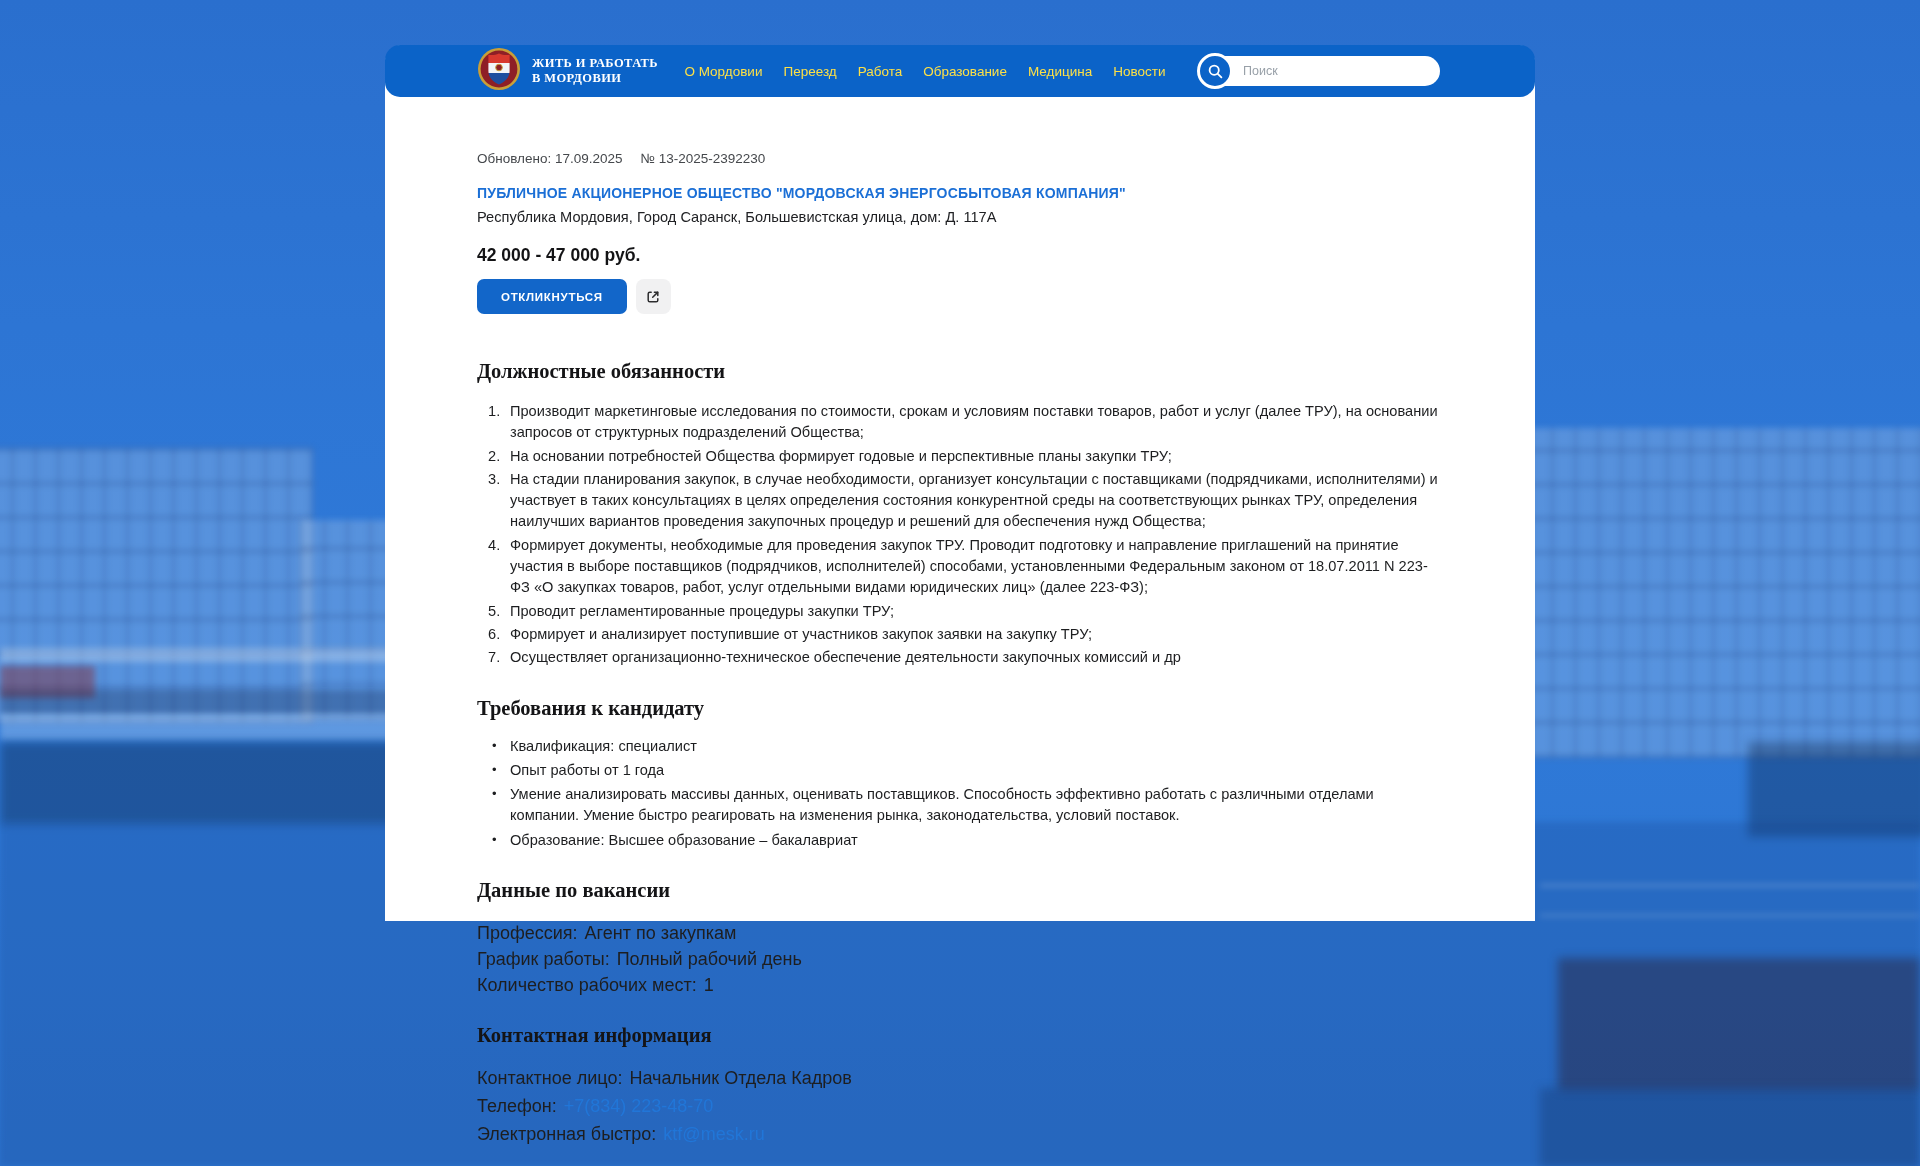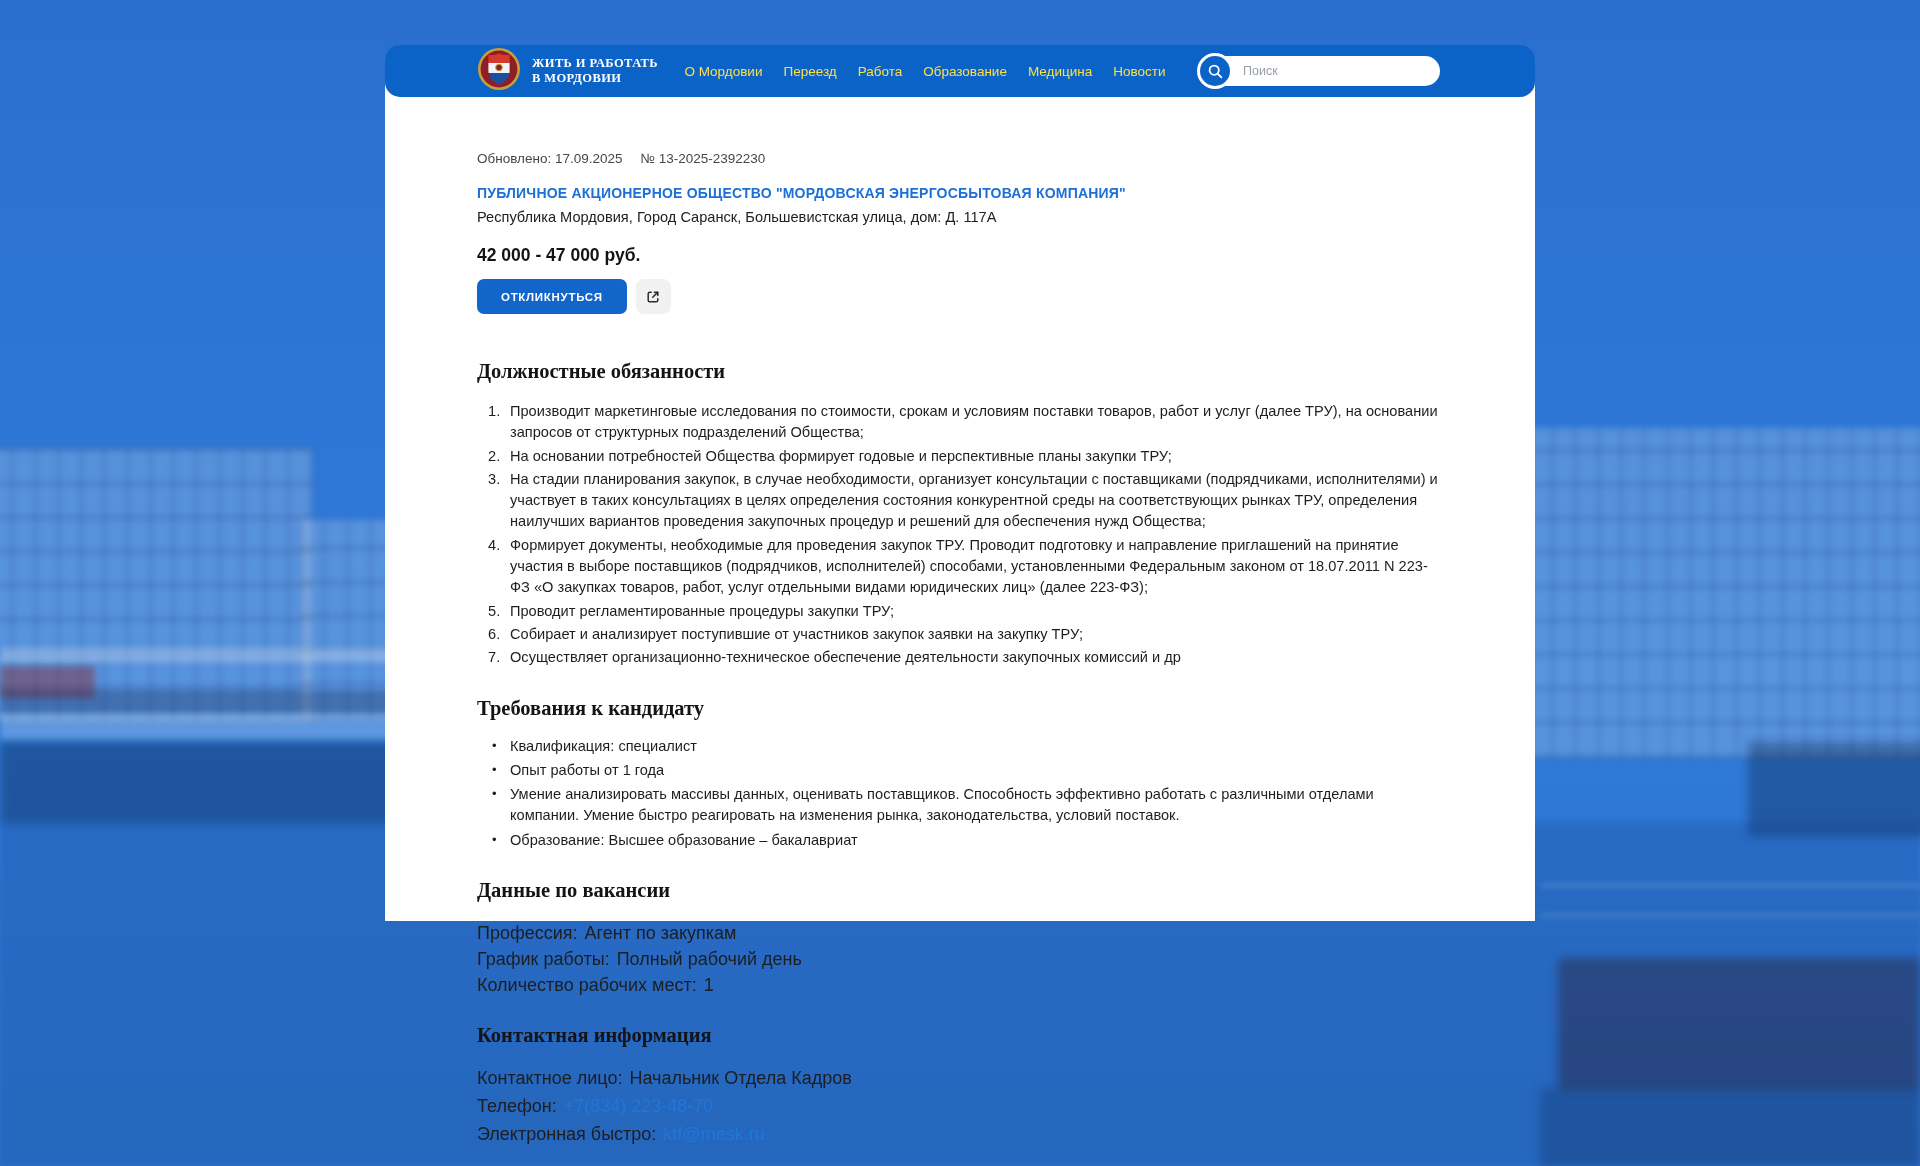--- a/index.html
+++ b/index.html
@@ -161,21 +161,21 @@
       </button>
     </div>
 
     <h2 class="section first">Должностные обязанности</h2>
     <ol class="duties">
         <li>Производит маркетинговые исследования по стоимости, срокам и условиям поставки товаров, работ и услуг (далее ТРУ), на основании запросов от структурных подразделений Общества;</li>
         <li>На основании потребностей Общества формирует годовые и перспективные планы закупки ТРУ;</li>
         <li>На стадии планирования закупок, в случае необходимости, организует консультации с поставщиками (подрядчиками, исполнителями) и участвует в таких консультациях в целях определения состояния конкурентной среды на соответствующих рынках ТРУ, определения наилучших вариантов проведения закупочных процедур и решений для обеспечения нужд Общества;</li>
         <li>Формирует документы, необходимые для проведения закупок ТРУ. Проводит подготовку и направление приглашений на принятие участия в выборе поставщиков (подрядчиков, исполнителей) способами, установленными Федеральным законом от 18.07.2011 N 223-ФЗ «О закупках товаров, работ, услуг отдельными видами юридических лиц» (далее 223-ФЗ);</li>
         <li>Проводит регламентированные процедуры закупки ТРУ;</li>
-        <li>Собирает и анализирует поступившие от участников закупок заявки на закупку ТРУ;</li>
+        <li>Формирует и анализирует поступившие от участников закупок заявки на закупку ТРУ;</li>
         <li>Осуществляет организационно-техническое обеспечение деятельности закупочных комиссий и др</li>
       </ol>
 
     <h2 class="section">Требования к кандидату</h2>
     <ul class="reqs">
         <li>Квалификация: специалист</li>
         <li>Опыт работы от 1 года</li>
         <li>Умение анализировать массивы данных, оценивать поставщиков. Способность эффективно работать с различными отделами компании. Умение быстро реагировать на изменения рынка, законодательства, условий поставок.</li>
         <li>Образование: Высшее образование – бакалавриат</li>
       </ul>

